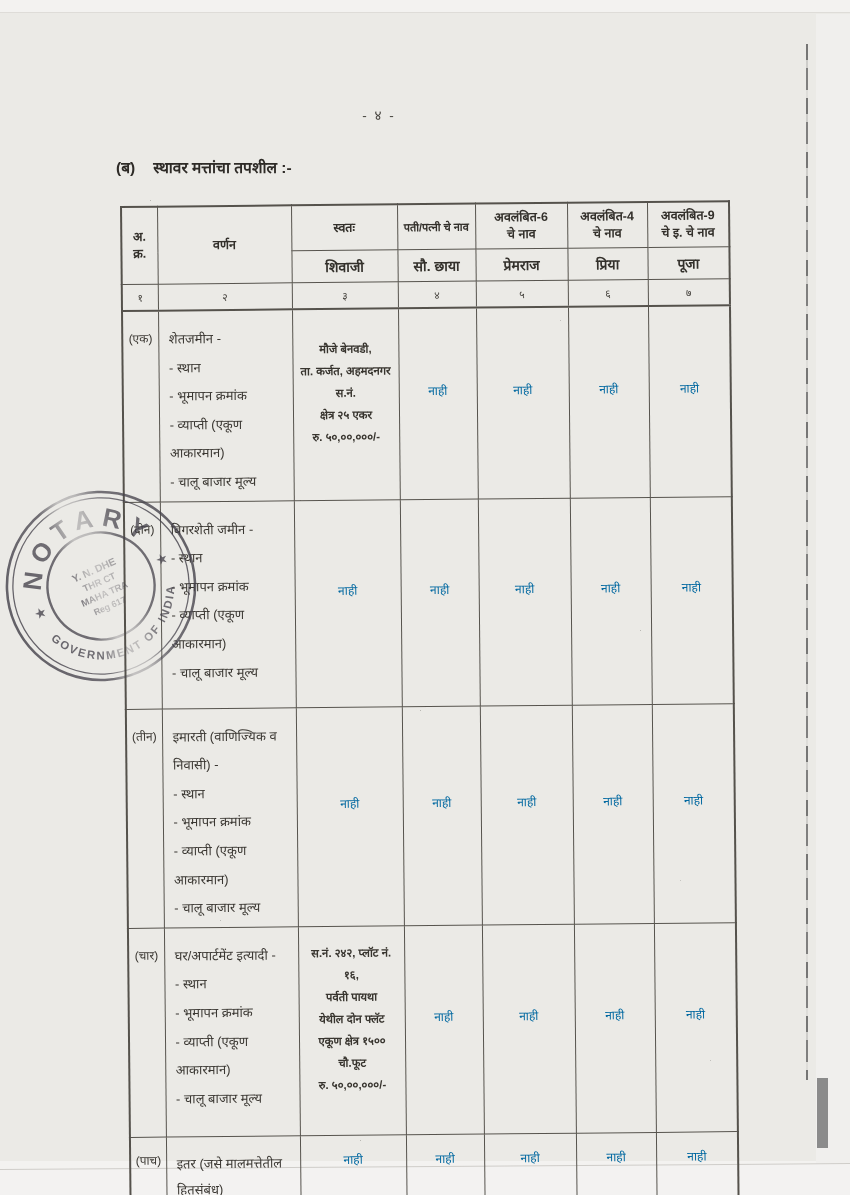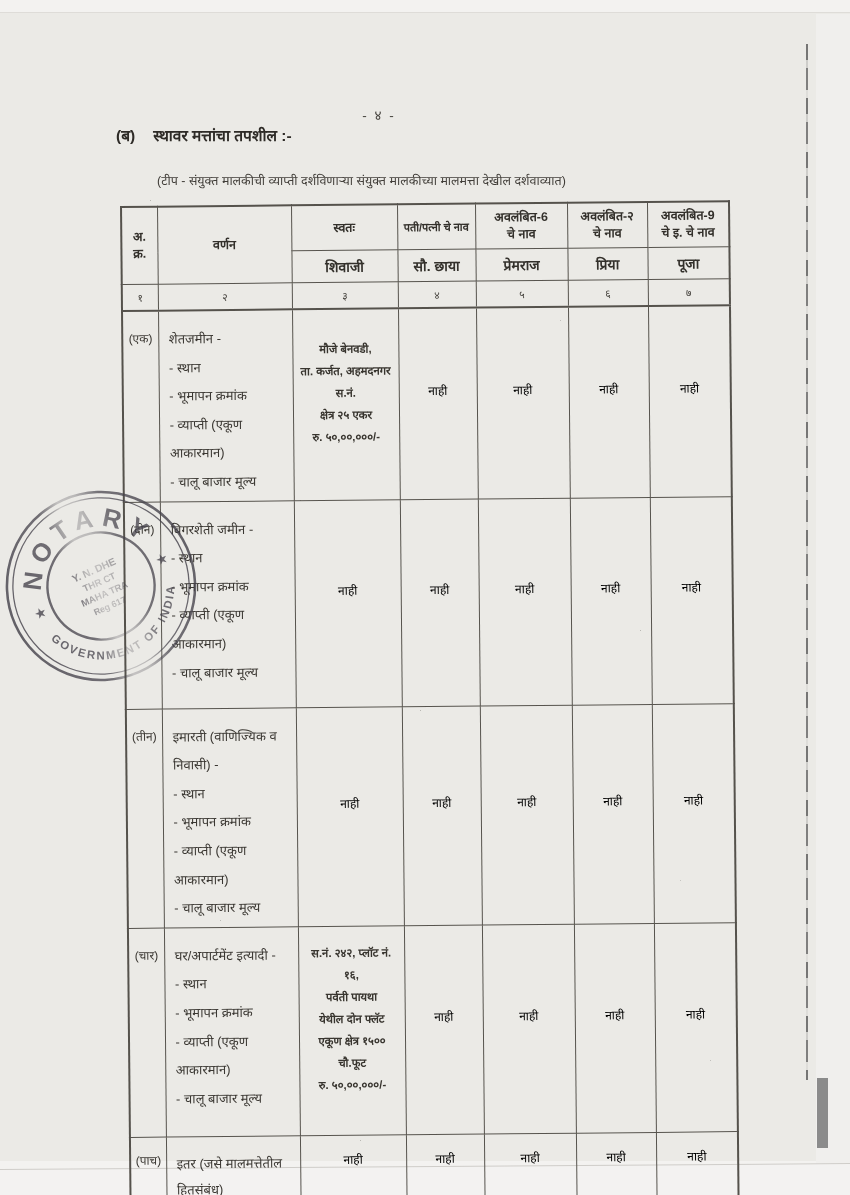--- a/index.html
+++ b/index.html
@@ -39,21 +39,21 @@
     box-shadow:120px 210px rgba(70,68,64,.3), -80px 420px rgba(70,68,64,.28),
       340px 130px rgba(70,68,64,.3), 410px 560px rgba(70,68,64,.25),
       -150px -300px rgba(70,68,64,.3), 260px -180px rgba(70,68,64,.25),
       60px 640px rgba(70,68,64,.3), 380px 380px rgba(70,68,64,.22);}
 
   .pagenum{
     position:absolute;left:0;top:106px;width:758px;text-align:center;
     font-size:13.5px;letter-spacing:2px;color:#45423d;
   }
   .section{
-    position:absolute;left:116px;top:124px;font-size:15.5px;font-weight:700;color:#2e2b27;
+    position:absolute;left:116px;top:156px;font-size:15.5px;font-weight:700;color:#2e2b27;
   }
   .section .sec-label{margin-right:18px;font-weight:600;}
   .note{
     position:absolute;left:157px;top:172px;font-size:12.5px;color:#403d38;
   }
 
   .tablewrap{
     position:absolute;left:120px;top:206px;width:610px;
     transform:rotate(-0.55deg);transform-origin:0 0;
   }
@@ -65,21 +65,21 @@
   tr.hrow td{height:40px;font-size:12.5px;font-weight:600;color:#33302b;line-height:1.35;}
   tr.hrow td.fs-small{font-size:11px;}
   tr.nrow td{height:27px;font-size:14px;font-weight:600;color:#33302b;}
   tr.numrow td{height:21px;font-size:10.5px;color:#45423d;border-bottom:2px solid #55524c;}
   td.sr{vertical-align:top;padding-top:18px;font-size:12px;color:#3c3934;text-align:center;}
   td.desc{vertical-align:top;text-align:left;padding:14px 6px 4px 10px;
     font-size:13px;line-height:2.2;color:#3a3732;}
   td.desc5{padding-top:10px;line-height:2.0;}
   .selfblock{font-size:11.3px;line-height:1.95;font-weight:600;color:#38352f;
     position:relative;top:-12px;}
-  .no-val{font-size:12px;color:#000000;position:relative;top:-14px;display:inline-block;}
+  .no-val{font-size:12px;color:#0369a1;position:relative;top:-14px;display:inline-block;}
   tr.r5 td{vertical-align:top;padding-top:14px;}
   tr.r5 .no-val, tr.r5 .selfblock{top:0;}
   tr.r1 td{height:168px;}
   tr.r2 td{height:186px;}
   tr.r3 td{height:166px;}
   tr.r4 td{height:188px;}
   tr.r5 td{height:84px;}
 
   .stamp{
     position:absolute;left:2px;top:487px;width:198px;height:198px;z-index:6;
@@ -97,21 +97,20 @@
   <div class="edge-bar"></div>
   <div class="paper-bottom-edge"></div>
   <div class="noise"></div>
 
   <div class="pagenum">- ४ -</div>
 
   <div class="section">
     <span class="sec-label">(ब)</span><span class="sec-title">स्थावर मत्तांचा तपशील :-</span>
   </div>
 
-  <div class="note">(टीप - संयुक्त मालकीची व्याप्ती दर्शविणाऱ्या संयुक्त मालकीच्या मालमत्ता देखील दर्शवाव्यात)</div>
 
   <div class="tablewrap">
     <table>
       <colgroup>
         <col style="width:36px">
           <col style="width:134px">
           <col style="width:106px">
         <col style="width:78px">
           <col style="width:92px">
           <col style="width:80px">
@@ -119,21 +118,21 @@
       </colgroup>
       <tbody>
         <tr class="hrow">
           <td rowspan="2" class="prelines">अ.
 क्र.</td>
           <td rowspan="2">वर्णन</td>
           <td>स्वतः</td>
           <td class="fs-small">पती/पत्नी चे नाव</td>
           <td class="prelines">अवलंबित-6
 चे नाव</td>
-          <td class="prelines">अवलंबित-२
+          <td class="prelines">अवलंबित-4
 चे नाव</td>
           <td class="prelines">अवलंबित-9
 चे इ. चे नाव</td>
         </tr>
         <tr class="nrow">
           <td>शिवाजी</td>
           <td>सौ. छाया</td>
           <td>प्रेमराज</td>
           <td>प्रिया</td>
           <td>पूजा</td>

